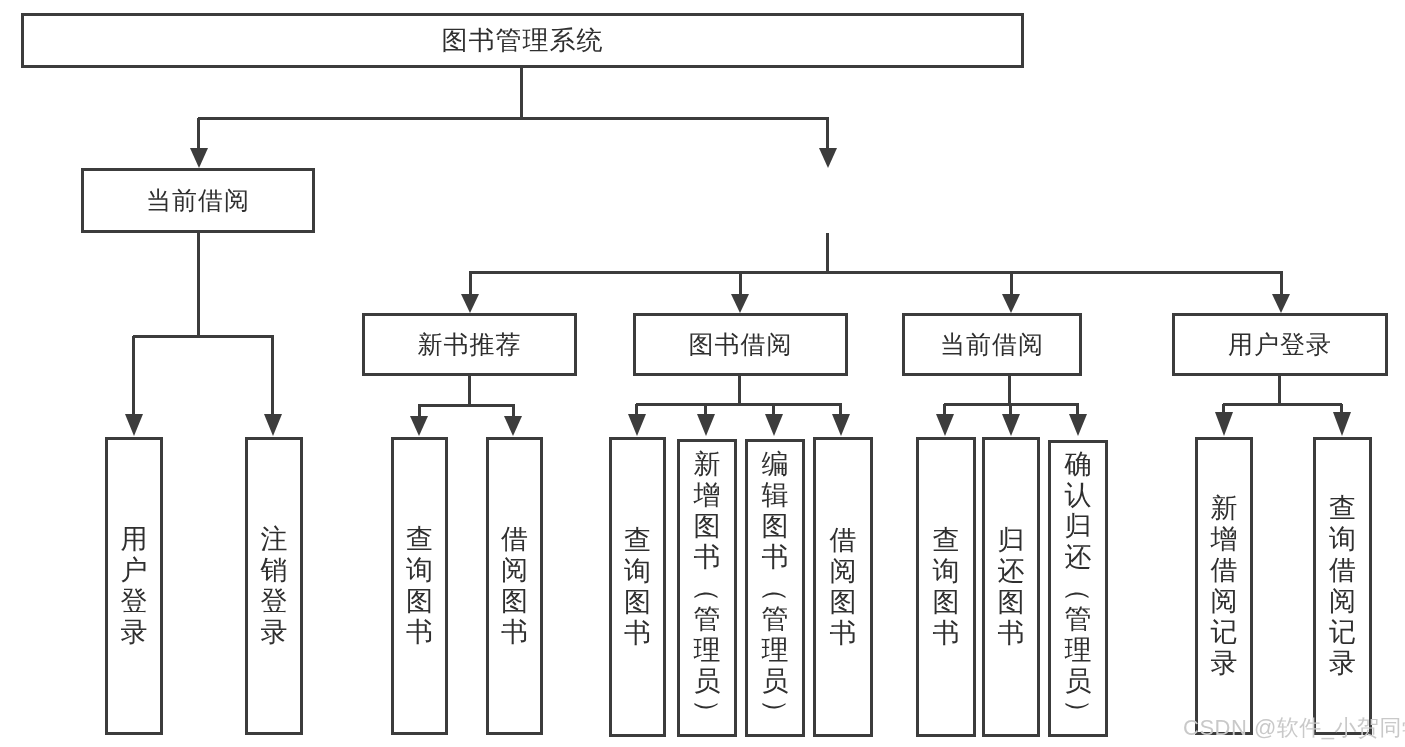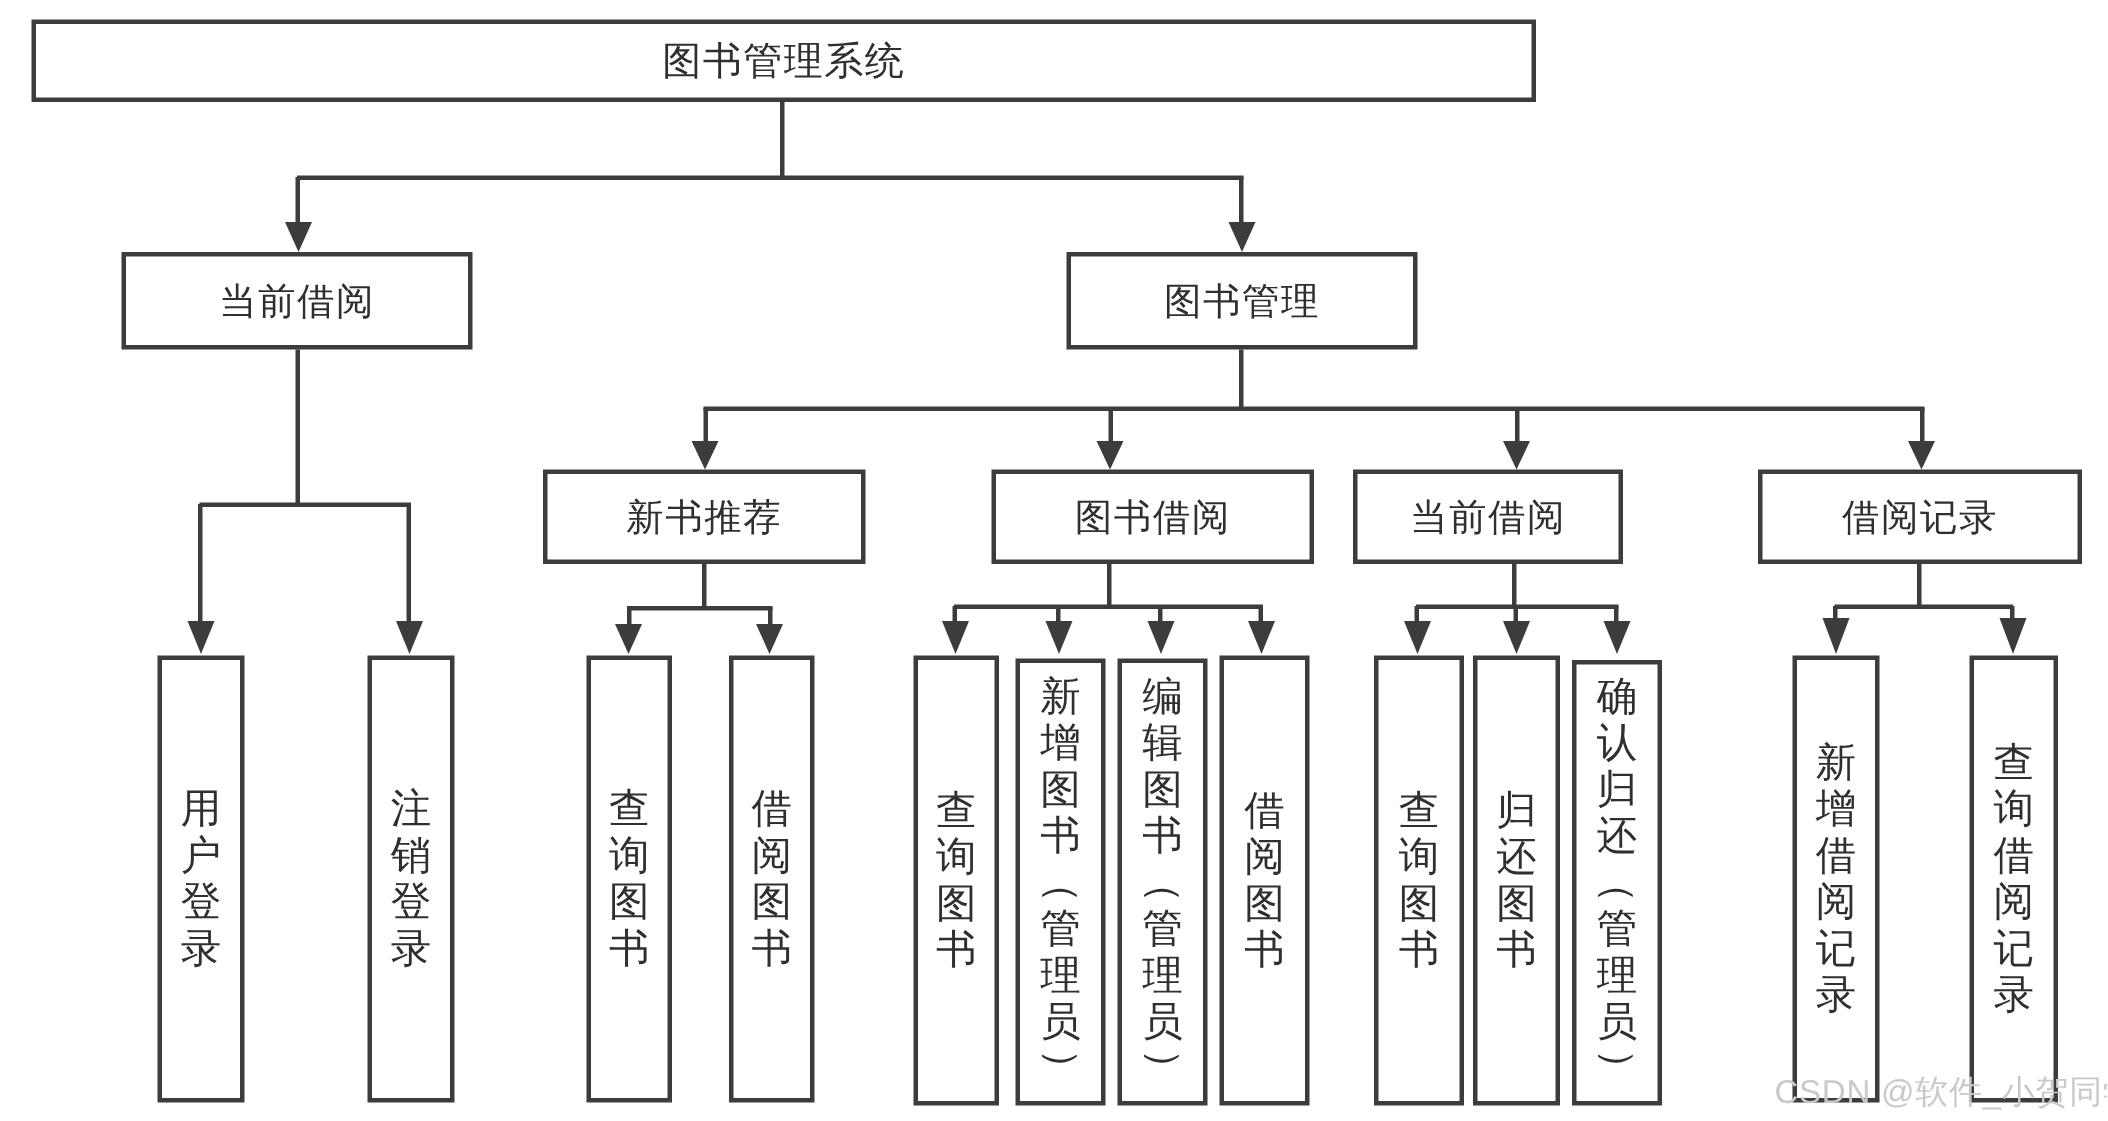--- a/index.html
+++ b/index.html
@@ -41,38 +41,35 @@
 <div class="stage">
 
   <div class="hbox" style="left:21px;top:13px;width:1003px;height:55px;font-size:26px;justify-content:center;">
     <span>图书管理系统</span>
   </div>
 
   <div class="hbox" style="left:81px;top:168px;width:234px;height:65px;">
     <span>当前借阅</span>
   </div>
 
-  <div class="hbox" style="left:711px;top:168px;width:234px;height:65px;">
-    <span>图书管理</span>
-  </div>
 
   <div class="hbox" style="left:362px;top:313px;width:215px;height:63px;">
     <span>新书推荐</span>
   </div>
 
-  <div class="hbox" style="left:633px;top:313px;width:215px;height:63px;margin-left:28px;">
+  <div class="hbox" style="left:633px;top:313px;width:215px;height:63px;">
     <span>图书借阅</span>
   </div>
 
   <div class="hbox" style="left:902px;top:313px;width:180px;height:63px;">
     <span>当前借阅</span>
   </div>
 
   <div class="hbox" style="left:1172px;top:313px;width:216px;height:63px;">
-    <span>借阅记录</span>
+    <span>用户登录</span>
   </div>
 
   <div class="vbox" style="left:105px;top:437px;width:58px;height:298px;">
     <div class="vtext">
         <span>用</span>
         <span>户</span>
         <span>登</span>
         <span>录</span>
       </div>
   </div>

